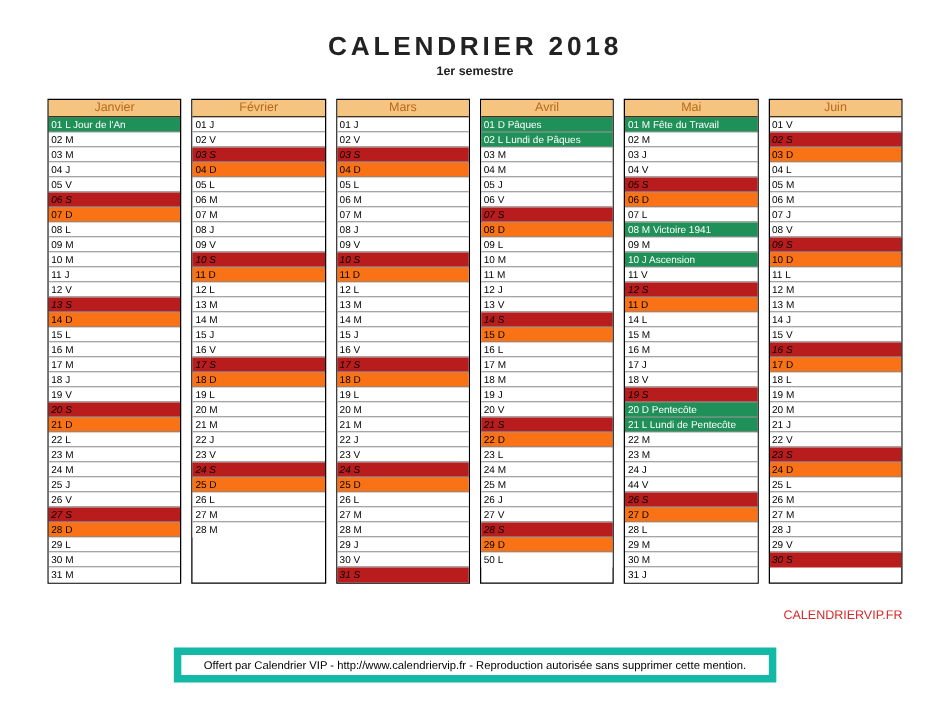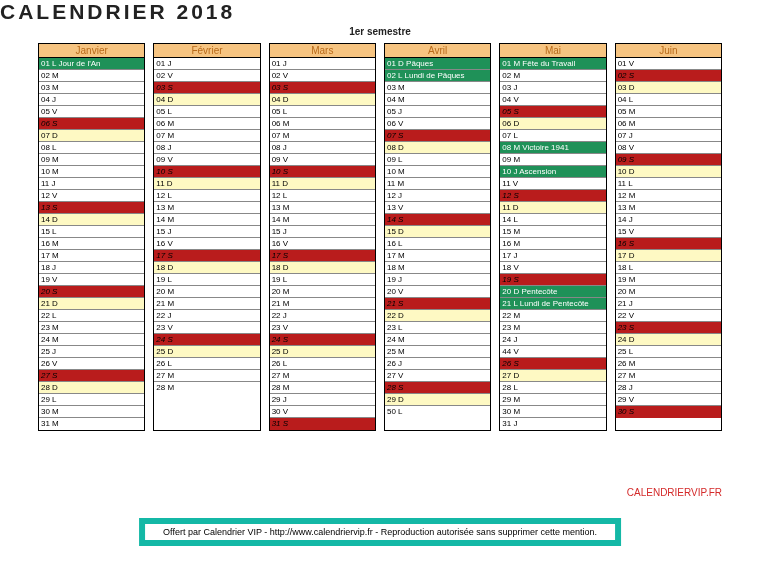--- a/index.html
+++ b/index.html
@@ -4,32 +4,34 @@
 <style>
   * { margin: 0; padding: 0; box-sizing: border-box; }
   body {
     width: 760px;
     height: 570px;
     font-family: Arial, Helvetica, sans-serif;
     background: #fff;
     position: relative;
   }
   .title {
+    text-align: center;
     font-size: 21px;
     letter-spacing: 3px;
     font-weight: bold;
     color: #222;
+    padding-top: 26px;
   }
   .subtitle {
     text-align: center;
     font-size: 10px;
     font-weight: bold;
     color: #222;
     padding-top: 2px;
-    padding-bottom: 6px;
+    padding-bottom: 16px;
   }
   .months {
     display: flex;
     gap: 8px;
     padding: 0 38px;
   }
   .month {
     flex: 1;
     border: 1px solid #000;
   }
@@ -49,21 +51,21 @@
     height: 12px;
     padding-left: 2px;
     border-bottom: 1px solid #888;
     background: #fff;
     white-space: nowrap;
     overflow: hidden;
     color: #000;
   }
   .day:last-child { border-bottom: none; }
   .day.sat { background: #b91c1c; font-style: italic; }
-  .day.sun { background: #fef9c3; }
+  .day.sun { background: #f97316; }
   .day.hol { background: #1f9158; color: #fff; }
   .brand {
     position: absolute;
     right: 38px;
     bottom: 72px;
     font-size: 10px;
     font-weight: normal;
     color: #d42a2a;
   }
   .footer {

